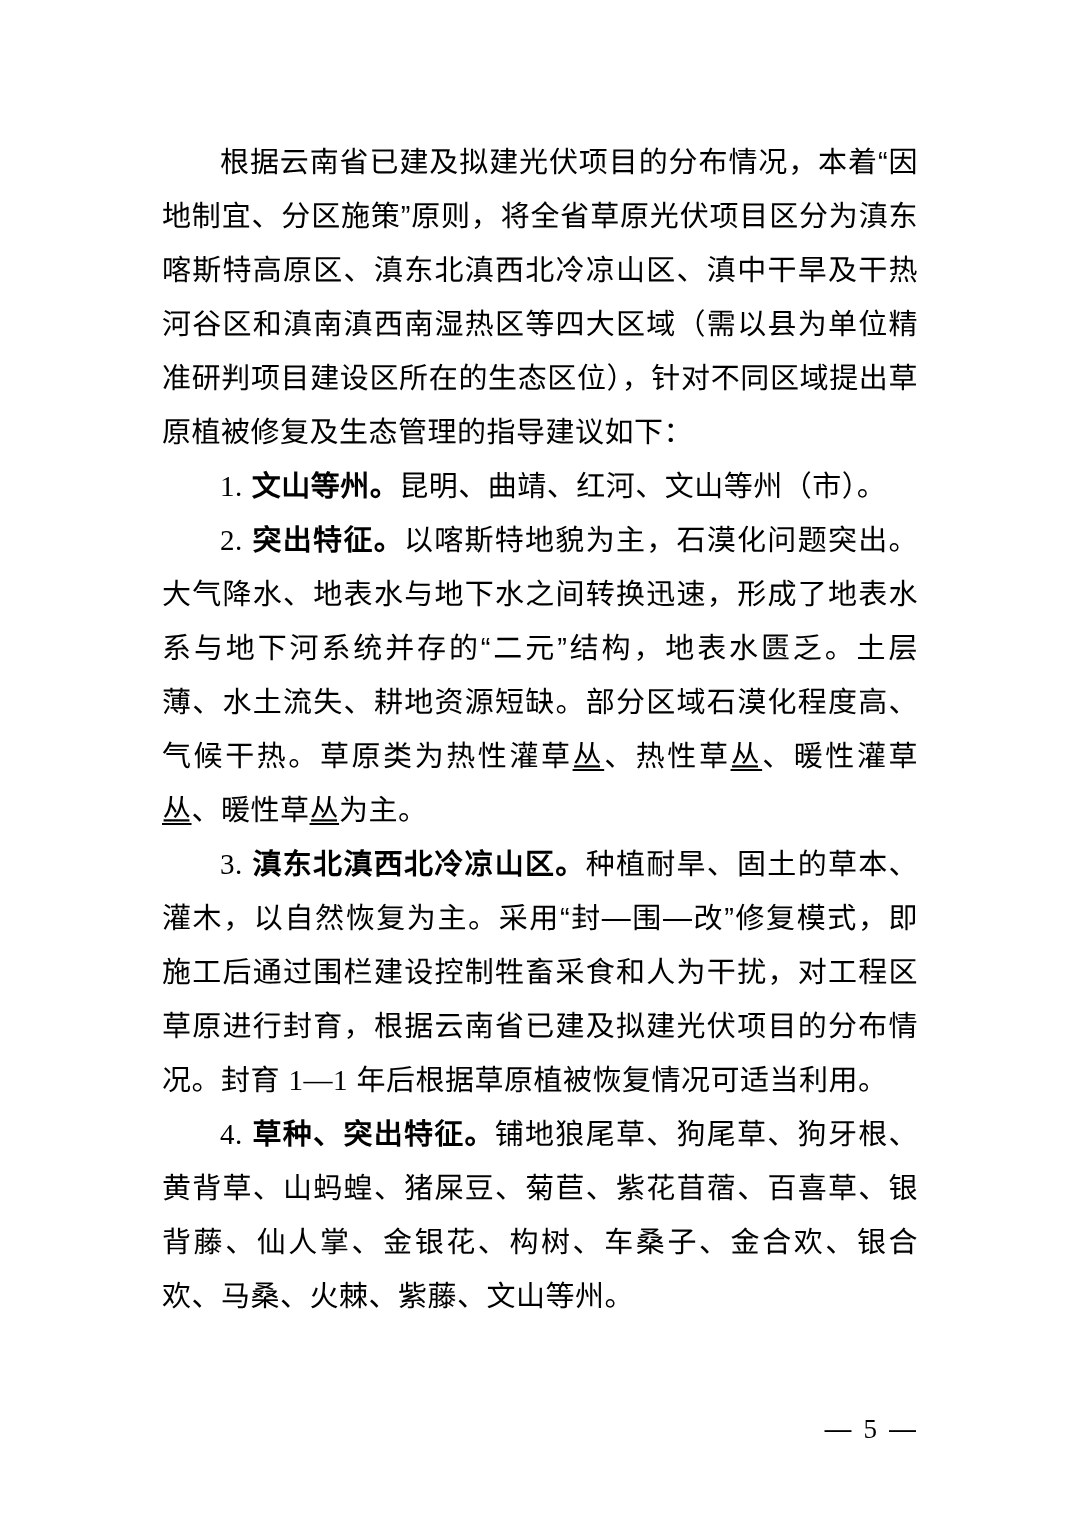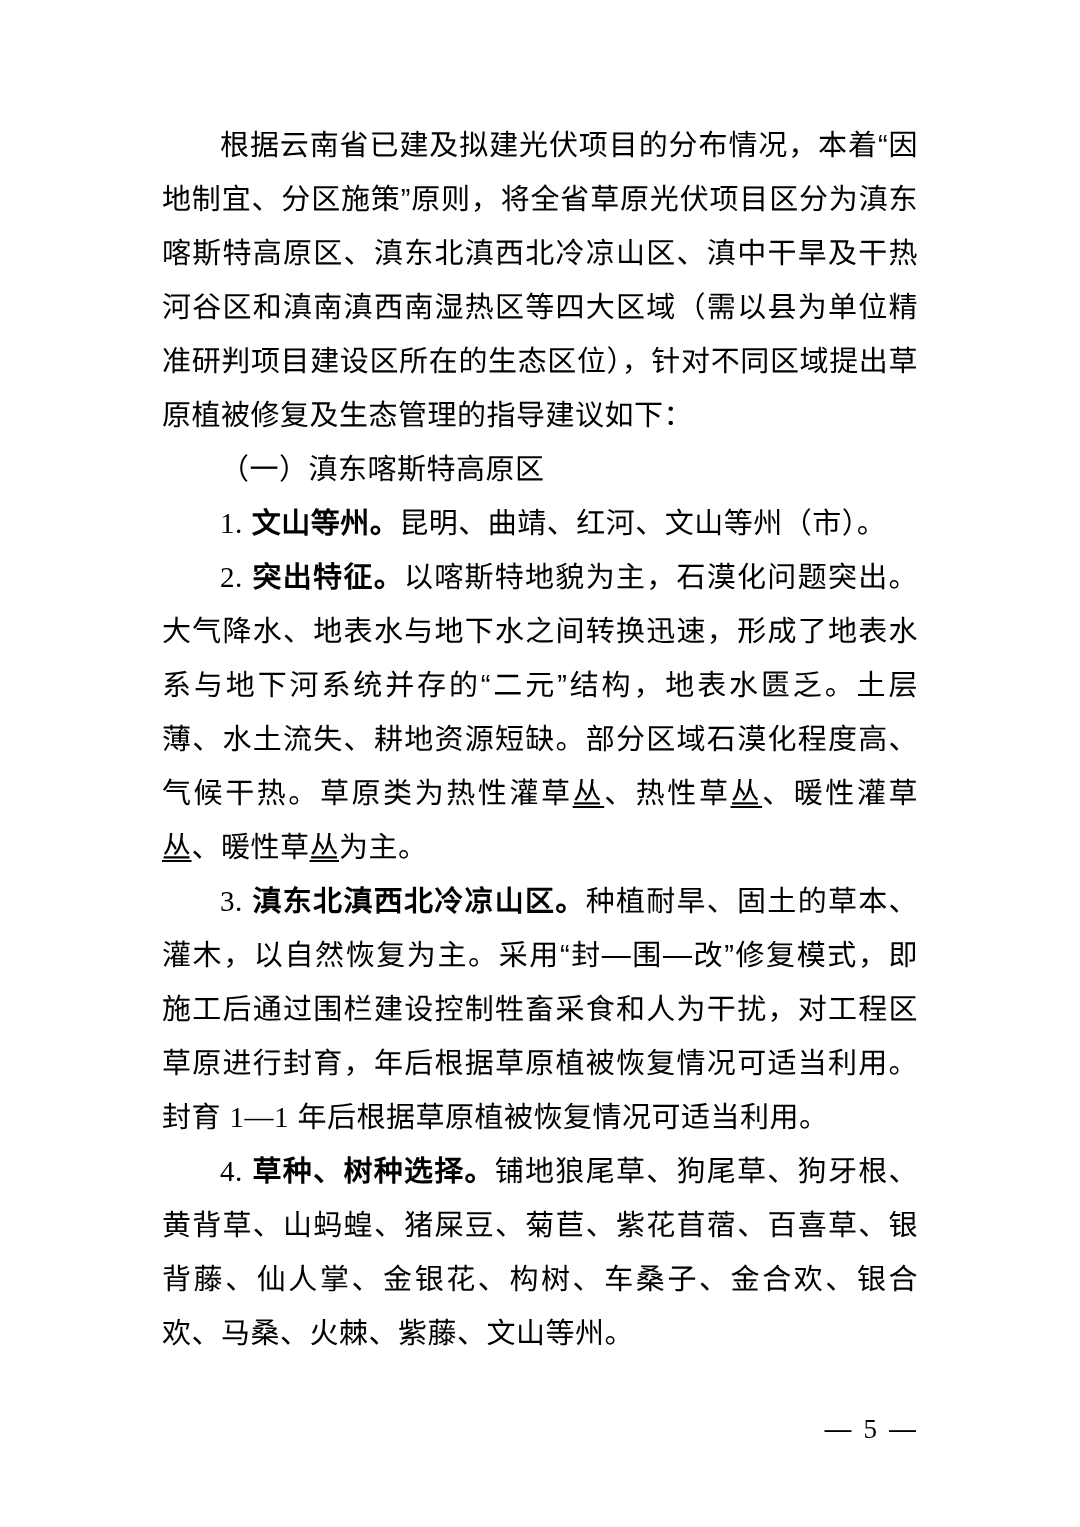--- a/index.html
+++ b/index.html
@@ -13,21 +13,21 @@
   .page {
     position: relative;
     width: 1080px;
     height: 1527px;
     background: #ffffff;
     overflow: hidden;
   }
   .content {
     position: absolute;
     left: 162px;
-    top: 118px;
+    top: 135px;
     width: 756px;
   }
   .para {
     margin: 0;
     font-size: 29px;
     line-height: 54px;
     text-align: justify;
     text-justify: inter-ideograph;
     text-indent: 58px;
     letter-spacing: 0.5px;
@@ -60,23 +60,22 @@
     padding: 0 10px;
   }
   .footer .pg-dash { font-family: "Liberation Sans", "DejaVu Sans", sans-serif; }
 </style>
 </head>
 <body>
 
 <div class="page">
   <div class="content">
       <p class="para"><span class="r-normal">根据云南省已建及拟建光伏项目的分布情况，本着“因地制宜、分区施策”原则，将全省草原光伏项目区分为滇东喀斯特高原区、滇东北滇西北冷凉山区、滇中干旱及干热河谷区和滇南滇西南湿热区等四大区域（需以县为单位精准研判项目建设区所在的生态区位），针对不同区域提出草原植被修复及生态管理的指导建议如下：</span></p>
-      <p class="para"><span class="r-normal">（一）滇东喀斯特高原区</span></p>
       <p class="para"><span class="r-num">1.</span><span class="r-bold">文山等州。</span><span class="r-normal">昆明、曲靖、红河、文山等州（市）。</span></p>
       <p class="para"><span class="r-num">2.</span><span class="r-bold">突出特征。</span><span class="r-normal">以喀斯特地貌为主，石漠化问题突出。大气降水、地表水与地下水之间转换迅速，形成了地表水系与地下河系统并存的“二元”结构，地表水匮乏。土层薄、水土流失、耕地资源短缺。部分区域石漠化程度高、气候干热。草原类为热性灌草</span><span class="r-underline">丛</span><span class="r-normal">、热性草</span><span class="r-underline">丛</span><span class="r-normal">、暖性灌草</span><span class="r-underline">丛</span><span class="r-normal">、暖性草</span><span class="r-underline">丛</span><span class="r-normal">为主。</span></p>
-      <p class="para"><span class="r-num">3.</span><span class="r-bold">滇东北滇西北冷凉山区。</span><span class="r-normal">种植耐旱、固土的草本、灌木，以自然恢复为主。采用“封—围—改”修复模式，即施工后通过围栏建设控制牲畜采食和人为干扰，对工程区草原进行封育，年后根据草原植被恢复情况可适当利用。封育 </span><span class="r-num">1—1</span><span class="r-normal"> 年后根据草原植被恢复情况可适当利用。</span></p>
-      <p class="para"><span class="r-num">4.</span><span class="r-bold">草种、树种选择。</span><span class="r-normal">铺地狼尾草、狗尾草、狗牙根、黄背草、山蚂蝗、猪屎豆、菊苣、紫花苜蓿、百喜草、银背藤、仙人掌、金银花、构树、车桑子、金合欢、银合欢、马桑、火棘、紫藤、文山等州。</span></p>
+      <p class="para"><span class="r-num">3.</span><span class="r-bold">滇东北滇西北冷凉山区。</span><span class="r-normal">种植耐旱、固土的草本、灌木，以自然恢复为主。采用“封—围—改”修复模式，即施工后通过围栏建设控制牲畜采食和人为干扰，对工程区草原进行封育，根据云南省已建及拟建光伏项目的分布情况。封育 </span><span class="r-num">1—1</span><span class="r-normal"> 年后根据草原植被恢复情况可适当利用。</span></p>
+      <p class="para"><span class="r-num">4.</span><span class="r-bold">草种、突出特征。</span><span class="r-normal">铺地狼尾草、狗尾草、狗牙根、黄背草、山蚂蝗、猪屎豆、菊苣、紫花苜蓿、百喜草、银背藤、仙人掌、金银花、构树、车桑子、金合欢、银合欢、马桑、火棘、紫藤、文山等州。</span></p>
     </div>
 
   <div class="footer">
     <span class="pg-dash">—</span><span class="pg-num">5</span><span class="pg-dash">—</span>
   </div>
 </div>
 
 </body></html>

